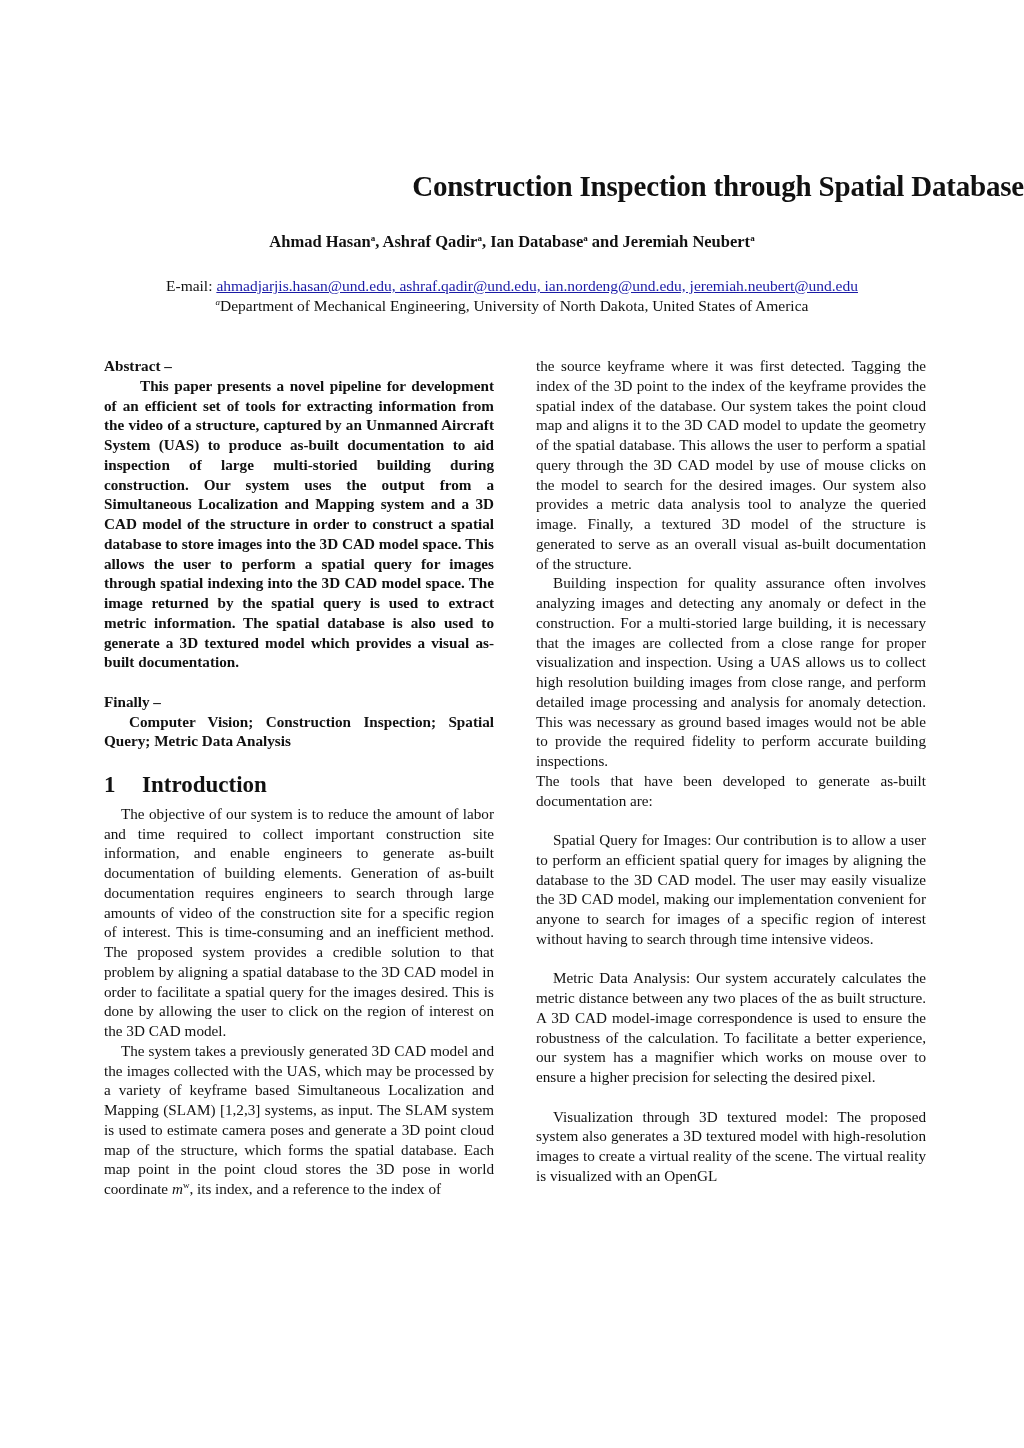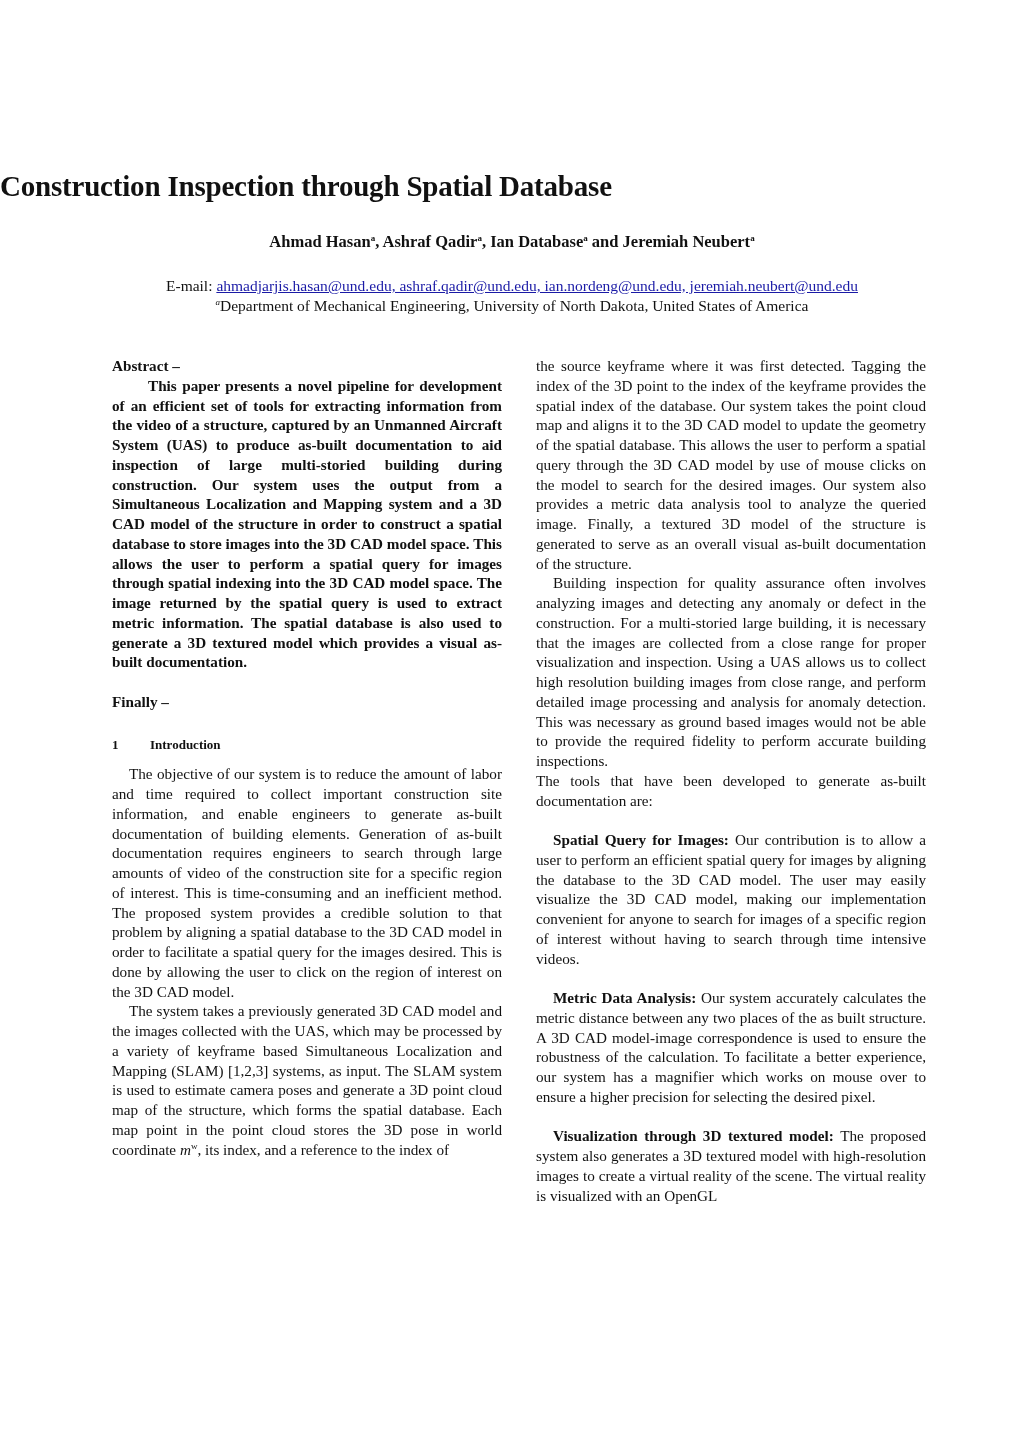--- a/index.html
+++ b/index.html
@@ -1,57 +1,58 @@
 <!DOCTYPE html>
 <html><head>
 <meta charset="utf-8">
 <style>
   html, body { margin:0; padding:0; background:#ffffff; }
   body { width:1024px; height:1448px; position:relative; overflow:hidden;
          font-family:"Liberation Serif", "DejaVu Serif", serif; color:#111; }
-  .title { position:absolute; top:170px; left:0; width:1024px; text-align:left;
+  .title { position:absolute; top:170px; left:0; width:1024px; text-align:right;
            font-size:29px; font-weight:bold; letter-spacing:-0.2px; }
   .authors { position:absolute; top:232px; left:0; width:1024px; text-align:center;
              font-size:16.5px; font-weight:bold; }
   .authors sup { font-size:9px; vertical-align:super; line-height:0; }
   .affil { position:absolute; top:276px; left:0; width:1024px; text-align:center;
            font-size:15.5px; line-height:20px; }
   .affil sup { font-style:italic; font-size:9px; line-height:0; }
   .affil a { color:#1a1aa6; text-decoration:underline; }
   .col { position:absolute; top:356px; width:390px; font-size:15.2px; line-height:19.75px; }
-  .col.left { left:112px;font-family:Liberation Serif, serif; }
+  .col.left { left:104px;font-family:Liberation Serif, serif; }
   .col.right { left:536px; }
   p { margin:0; text-align:justify; }
   .bold { font-weight:bold; }
   .indent { text-indent:17px; }
   .indent-big { text-indent:36px; }
   .gap { height:19.75px; }
-  h2 { margin:0; font-size:13px; font-weight:bold; height:33px; line-height:28px; }
+  h2 { margin:0; font-size:23px; font-weight:bold; height:33px; line-height:28px; }
   h2 .num { display:inline-block; width:38px; }
-  .runin { font-weight:bold; }
+  .runin { font-weight:normal; }
 </style>
 </head>
 <body>
 
 <div class="title">Construction Inspection through Spatial Database</div>
 
 <div class="authors">
   <span>Ahmad Hasan</span><sup>a</sup><span>, </span><span>Ashraf Qadir</span><sup>a</sup><span>, </span><span>Ian Database</span><sup>a</sup><span> and </span><span>Jeremiah Neubert</span><sup>a</sup>
 </div>
 
 <div class="affil">
   <div><span>E-mail: </span><a>ahmadjarjis.hasan@und.edu, ashraf.qadir@und.edu, ian.nordeng@und.edu, jeremiah.neubert@und.edu</a></div>
   <div><sup>a</sup><span>Department of Mechanical Engineering, University of North Dakota, United States of America</span></div>
 </div>
 
 <div class="col left">
   <p class="bold">Abstract –</p>
   <p class="bold indent-big">This paper presents a novel pipeline for development of an efficient set of tools for extracting information from the video of a structure, captured by an Unmanned Aircraft System (UAS) to produce as-built documentation to aid inspection of large multi-storied building during construction. Our system uses the output from a Simultaneous Localization and Mapping system and a 3D CAD model of the structure in order to construct a spatial database to store images into the 3D CAD model space. This allows the user to perform a spatial query for images through spatial indexing into the 3D CAD model space. The image returned by the spatial query is used to extract metric information. The spatial database is also used to generate a 3D textured model which provides a visual as-built documentation.</p>
   <div class="gap"></div>
   <p class="bold">Finally –</p>
+  <p class="bold indent" style="text-indent:25px">Computer Vision; Construction Inspection; Spatial Query; Metric Data Analysis</p>
   <div class="gap"></div>
   <h2><span class="num">1</span><span>Introduction</span></h2>
   <p class="indent">The objective of our system is to reduce the amount of labor and time required to collect important construction site information, and enable engineers to generate as-built documentation of building elements. Generation of as-built documentation requires engineers to search through large amounts of video of the construction site for a specific region of interest. This is time-consuming and an inefficient method. The proposed system provides a credible solution to that problem by aligning a spatial database to the 3D CAD model in order to facilitate a spatial query for the images desired. This is done by allowing the user to click on the region of interest on the 3D CAD model.</p>
   <p class="indent"><span>The system takes a previously generated 3D CAD model and the images collected with the UAS, which may be processed by a variety of keyframe based Simultaneous Localization and Mapping (SLAM) [1,2,3] systems, as input. The SLAM system is used to estimate camera poses and generate a 3D point cloud map of the structure, which forms the spatial database.  Each map point in the point cloud stores the 3D pose in world coordinate </span><i>m</i><sup style="font-size:9px;line-height:0">w</sup><span>, its index, and a reference to the index of</span></p>
 </div>
 
 <div class="col right">
   <p>the source keyframe where it was first detected. Tagging the index of the 3D point to the index of the keyframe provides the spatial index of the database. Our system takes the point cloud map and aligns it to the 3D CAD model to update the geometry of the spatial database. This allows the user to perform a spatial query through the 3D CAD model by use of mouse clicks on the model to search for the desired images. Our system also provides a metric data analysis tool to analyze the queried image. Finally, a textured 3D model of the structure is generated to serve as an overall visual as-built documentation of the structure.</p>
   <p class="indent">Building inspection for quality assurance often involves analyzing images and detecting any anomaly or defect in the construction. For a multi-storied large building, it is necessary that the images are collected from a close range for proper visualization and inspection. Using a UAS allows us to collect high resolution building images from close range, and perform detailed image processing and analysis for anomaly detection. This was necessary as ground based images would not be able to provide the required fidelity to perform accurate building inspections.</p>
   <p>The tools that have been developed to generate as-built documentation are:</p>

